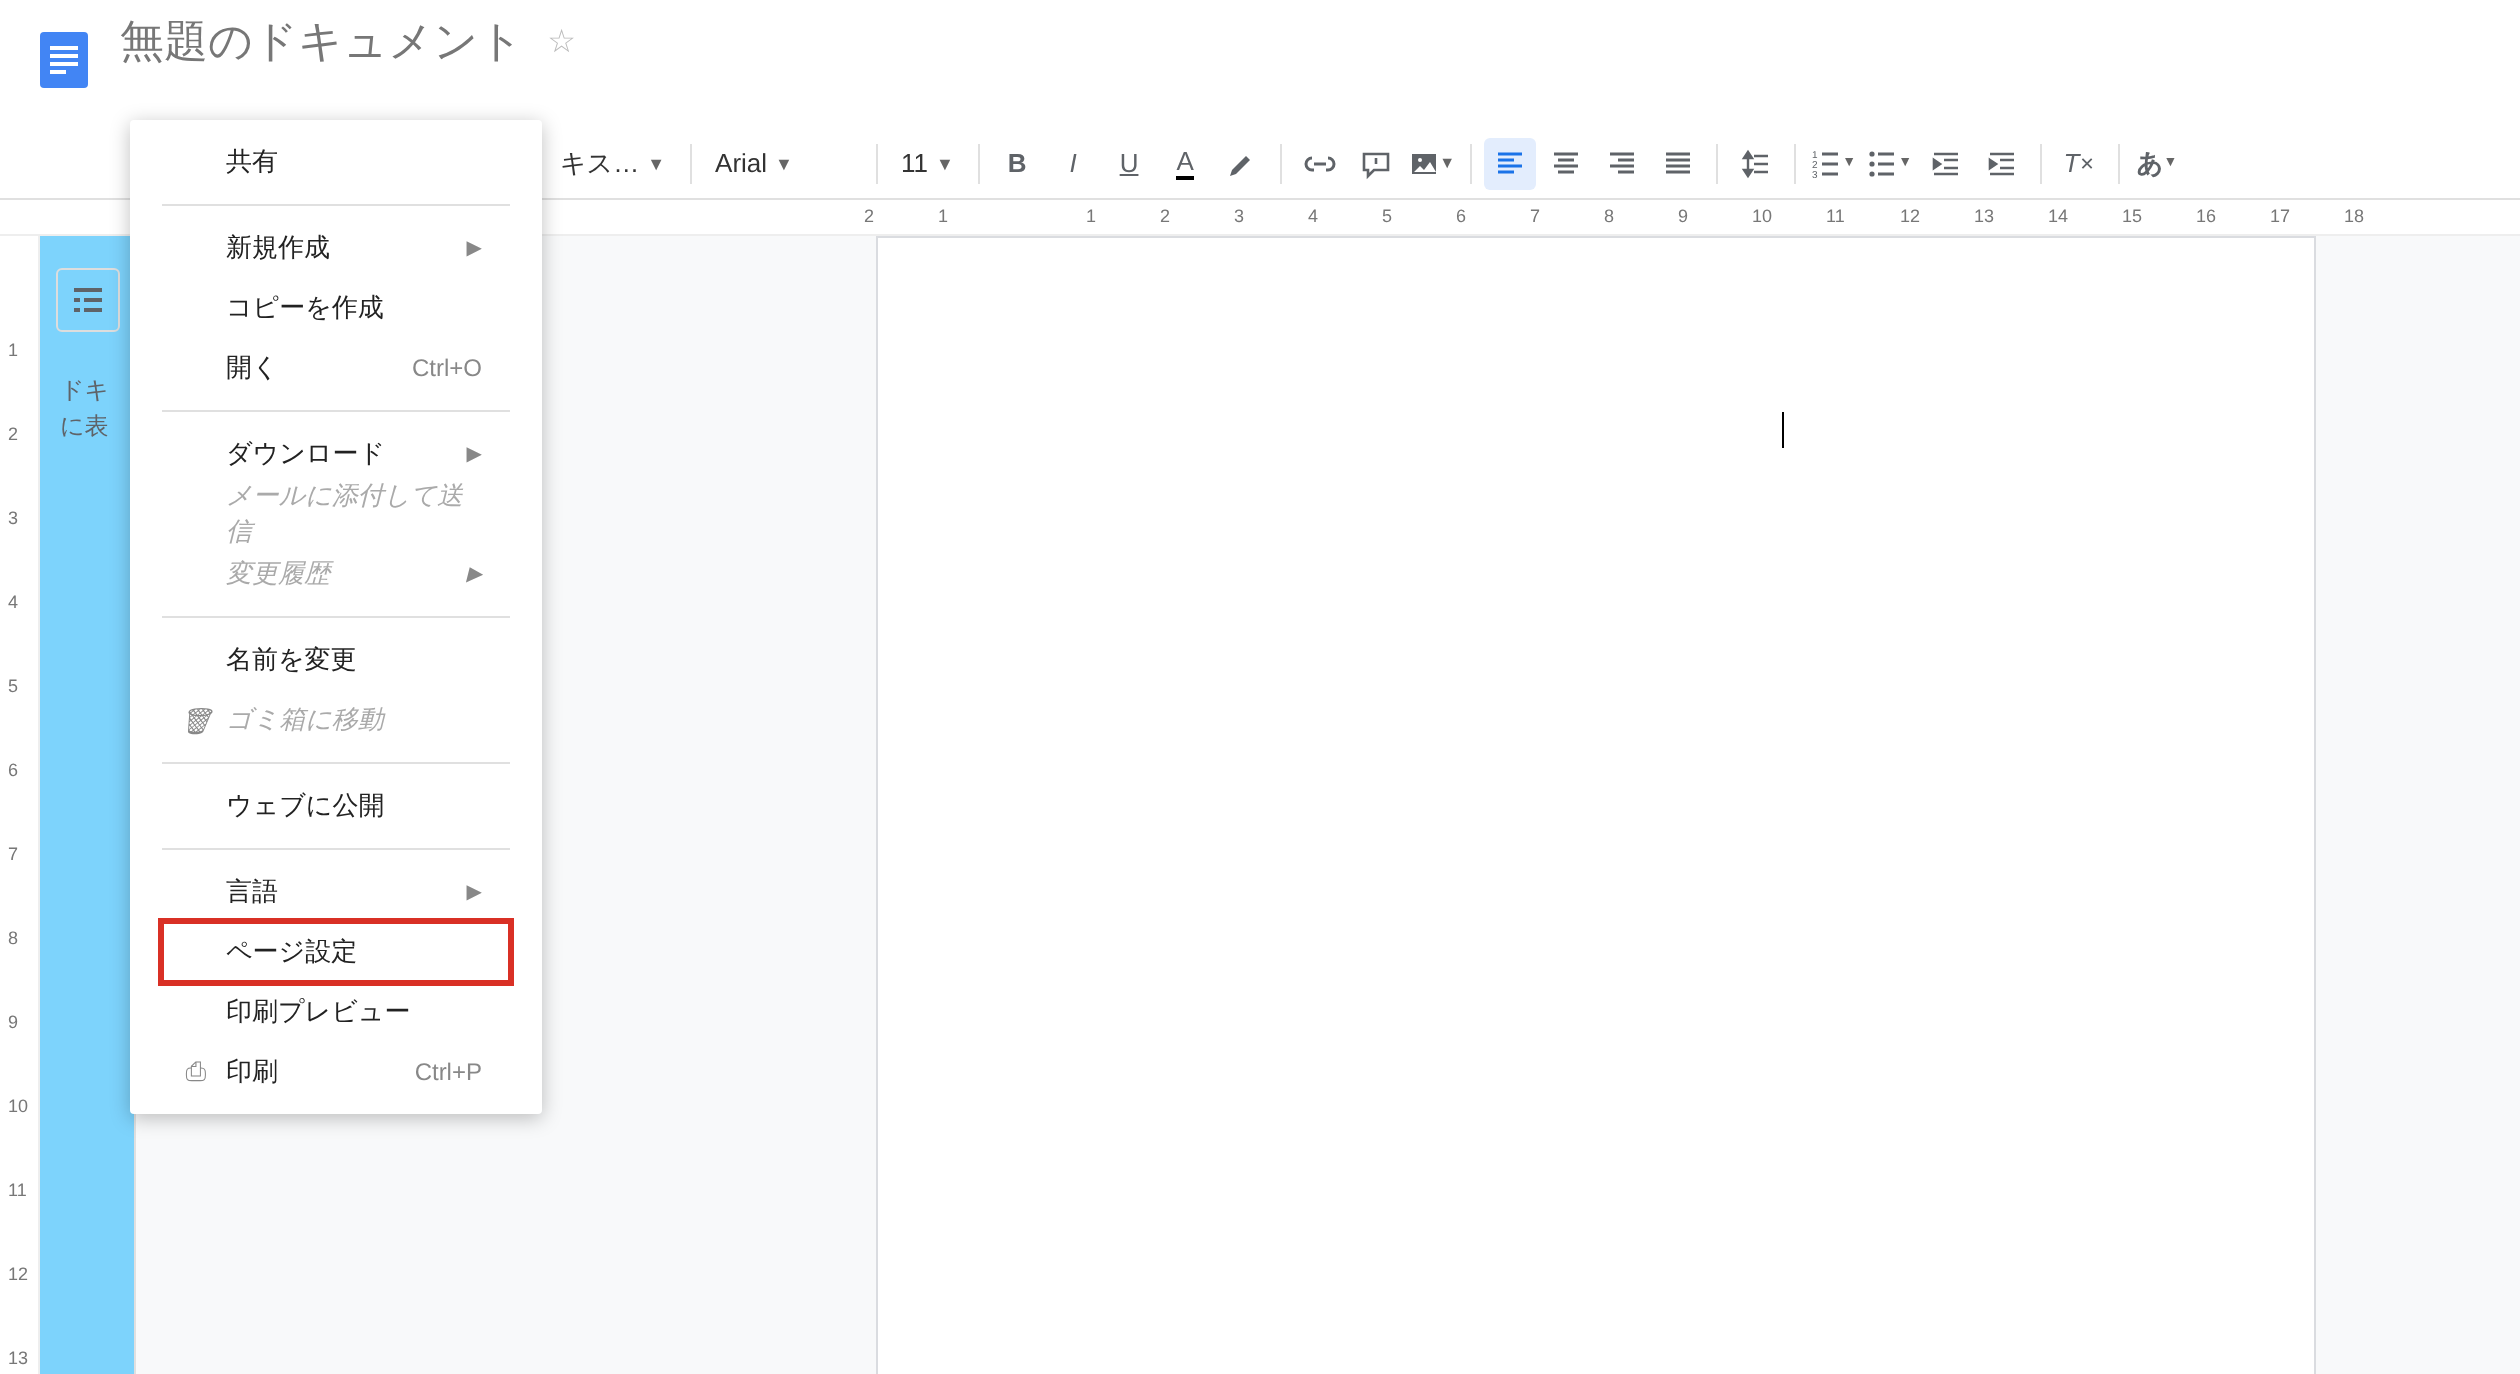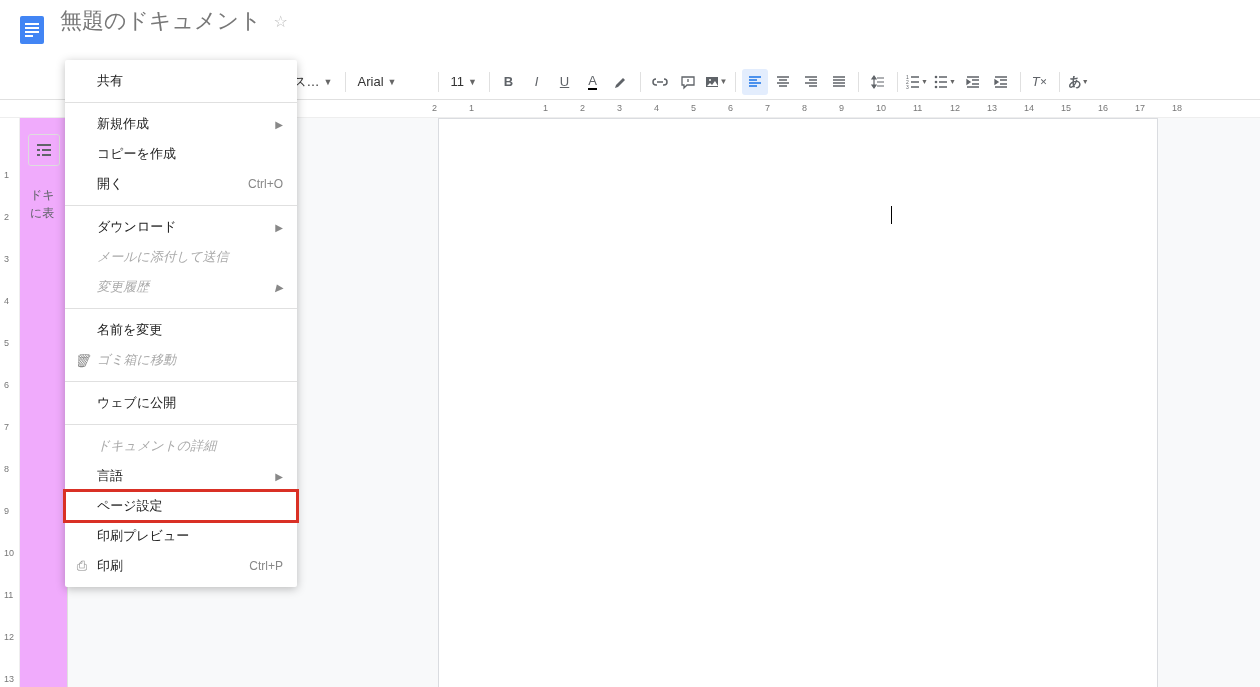--- a/index.html
+++ b/index.html
@@ -29,29 +29,29 @@
 
 
 .ruler-area { height: 18px; background: #fff; border-bottom: 1px solid #eee; position: relative; font-size: 9px; color: #777; }
 .ruler-inner { position: absolute; left: 432px; right: 0; height: 100%; display: flex; align-items: center; }
 .ruler-tick { position: absolute; top: 3px; }
 
 
 .workspace { display: flex; height: calc(100% - 64px - 36px - 18px); }
 .v-ruler { width: 20px; background: #fff; border-right: 1px solid #eee; position: relative; font-size: 9px; color: #777; }
 .v-ruler .vtick { position: absolute; left: 4px; }
-.outline-panel { width: 48px; border-right: 1px solid #e0e0e0; background: #f0abfc; padding: 16px 8px; }
+.outline-panel { width: 48px; border-right: 1px solid #e0e0e0; background: #7dd3fc; padding: 16px 8px; }
 .outline-icon-box { width: 32px; height: 32px; display: flex; align-items: center; justify-content: center; border: 1px solid #ddd; border-radius: 3px; color: #5f6368; cursor: pointer; margin-bottom: 20px; }
 .outline-text { font-size: 12px; color: #5f6368; line-height: 1.5; padding: 0 2px; }
 .canvas { flex: 1; background: #f8f9fa; position: relative; overflow: hidden; }
 .page { position: absolute; left: 370px; top: 0; width: 720px; height: 960px; background: #fff; border: 1px solid #dadce0; }
 .cursor-caret { position: absolute; left: 452px; top: 87px; width: 1px; height: 18px; background: #000; }
 
 
-.dropdown { position: absolute; left: 65px; top: 60px; width: 232px; background: #fff; box-shadow: 0 2px 10px rgba(0,0,0,0.25); border-radius: 2px; z-index: 100; padding: 6px 0; font-size: 13px; }
+.dropdown { position: absolute; left: 65px; top: 60px; width: 206px; background: #fff; box-shadow: 0 2px 10px rgba(0,0,0,0.25); border-radius: 2px; z-index: 100; padding: 6px 16px; font-size: 13px; }
 .dd-item { height: 30px; display: flex; align-items: center; padding: 0 14px 0 32px; cursor: pointer; position: relative; color: #222; }
 .dd-item.disabled { color: #aaa; cursor: default; font-style: italic; }
 .dd-item .shortcut { margin-left: auto; color: #888; font-size: 12px; }
 .dd-item .submenu-arrow { margin-left: auto; color: #888; font-size: 10px; }
 .dd-item .item-icon { position: absolute; left: 8px; width: 18px; text-align: center; color: #888; }
 .dd-sep { height: 1px; background: #e0e0e0; margin: 6px 0; }
 .dd-item.highlighted { outline: 3px solid #d93025; outline-offset: -1px; }
 
 svg { display: block; }
 </style>
@@ -295,23 +295,20 @@
     </div>
   <div class="dd-item disabled">
       <span class="item-icon">🗑</span>
       <span>ゴミ箱に移動</span>
     </div>
   <div class="dd-sep"></div>
   <div class="dd-item">
       <span>ウェブに公開</span>
     </div>
   <div class="dd-sep"></div>
-  <div class="dd-item disabled">
-      <span>ドキュメントの詳細</span>
-    </div>
   <div class="dd-item">
       <span>言語</span>
       <span class="submenu-arrow">▶</span>
     </div>
   <div class="dd-item highlighted">
       <span>ページ設定</span>
     </div>
   <div class="dd-item">
       <span>印刷プレビュー</span>
     </div>

